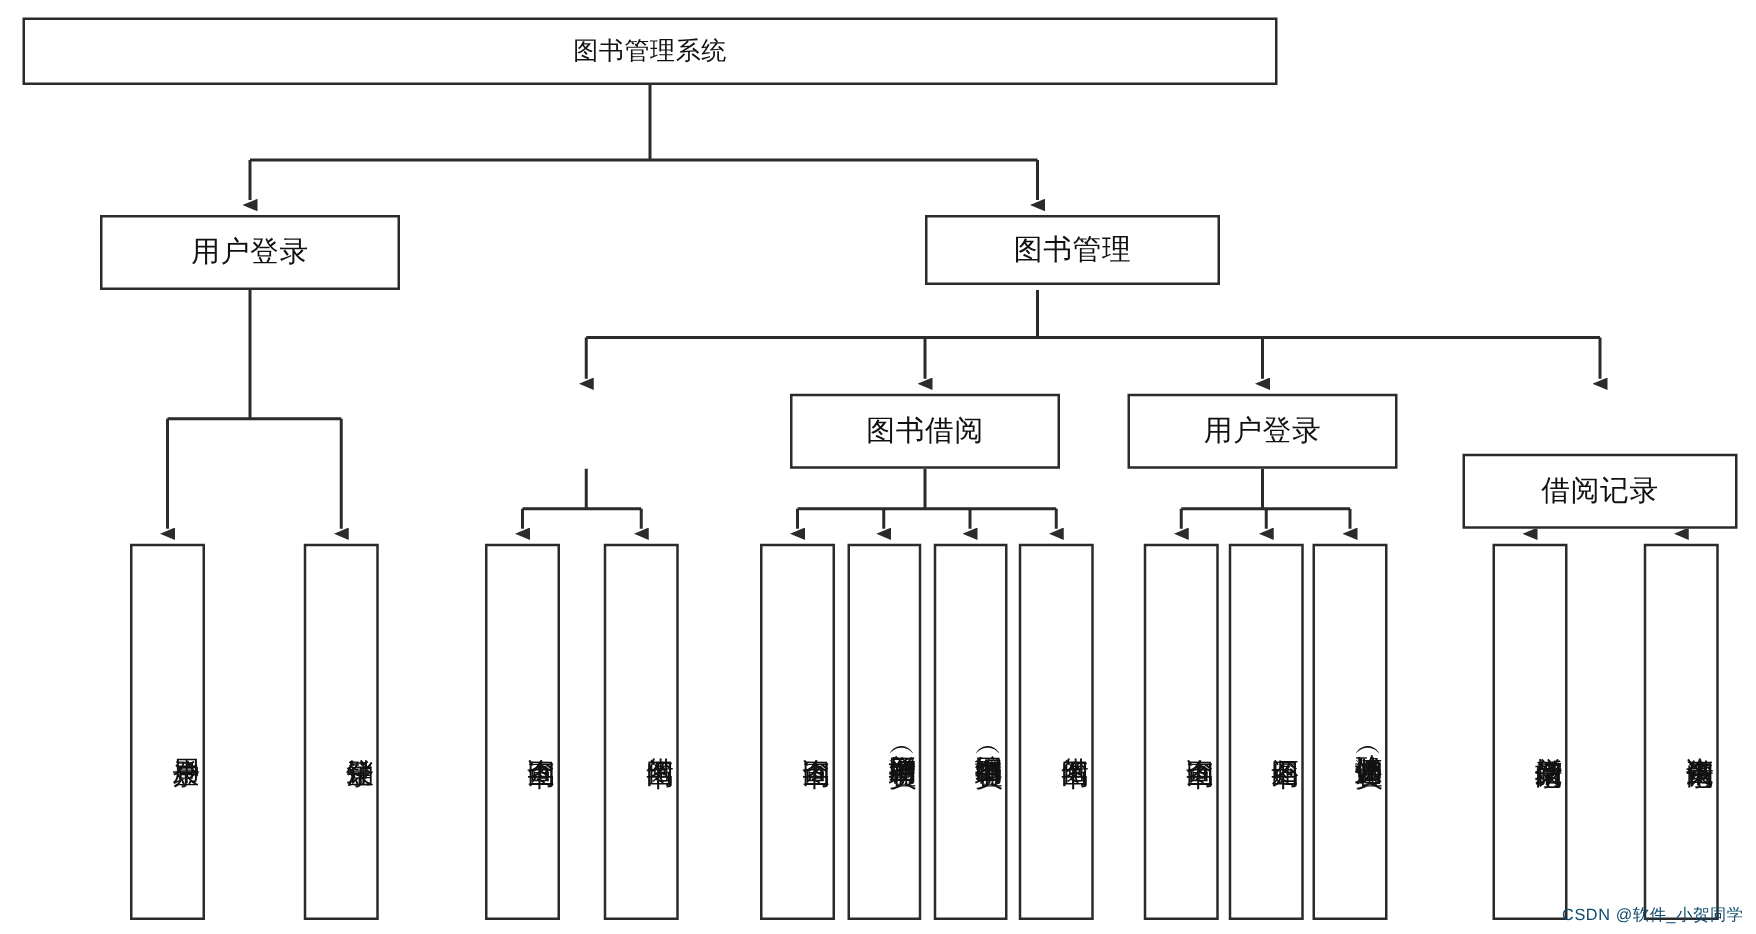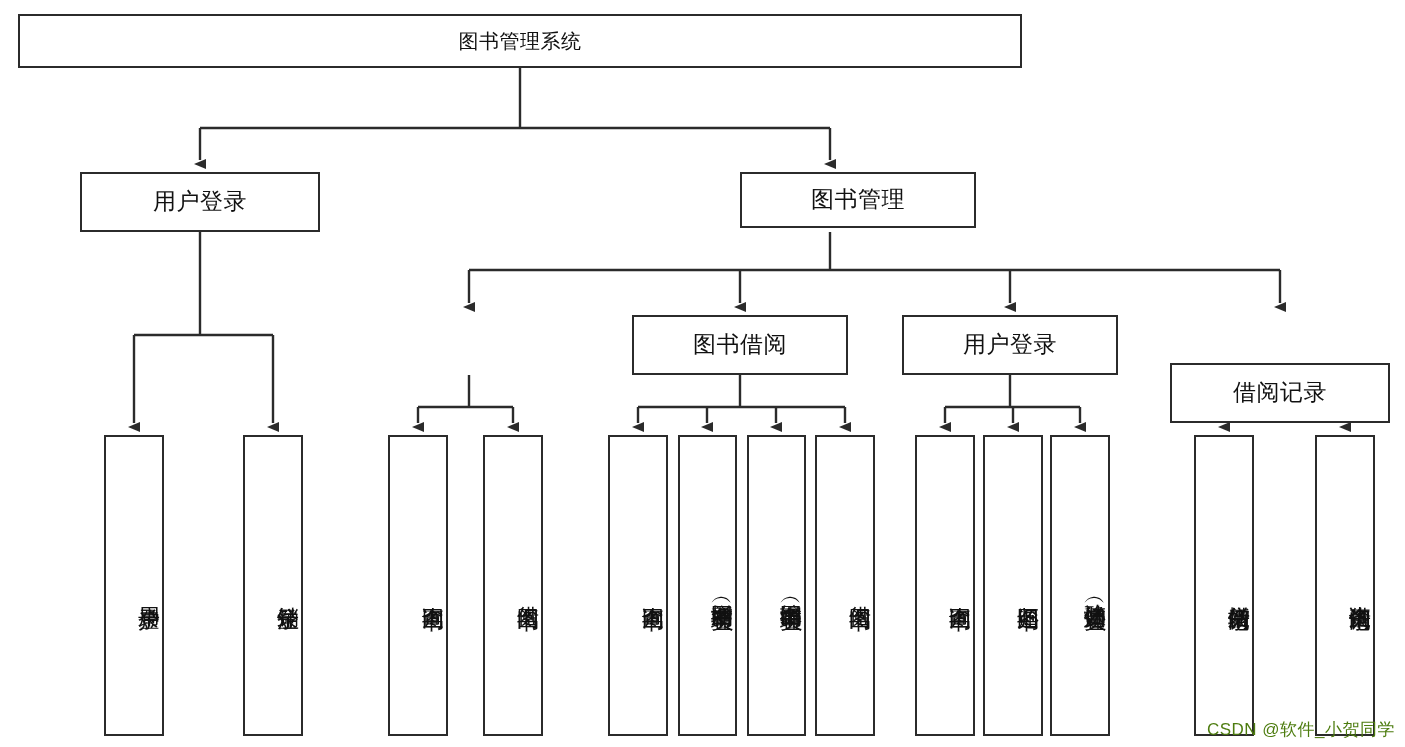--- a/index.html
+++ b/index.html
@@ -60,22 +60,22 @@
     stroke-width: 2.4;
     fill: none;
   }
   .arrowhead {
     fill: #2b2b2b;
   }
   #watermark {
     position: absolute;
     right: 10px;
     bottom: 6px;
-    font-size: 17px;
-    color: #4d7c0f;
+    font-size: 13px;
+    color: #0c4a6e;
     letter-spacing: 0.5px;
     white-space: nowrap;
   }
 </style>
 </head>
 <body>
 
 <div id="canvas">
 
   <svg id="links" viewBox="0 0 1405 747">

